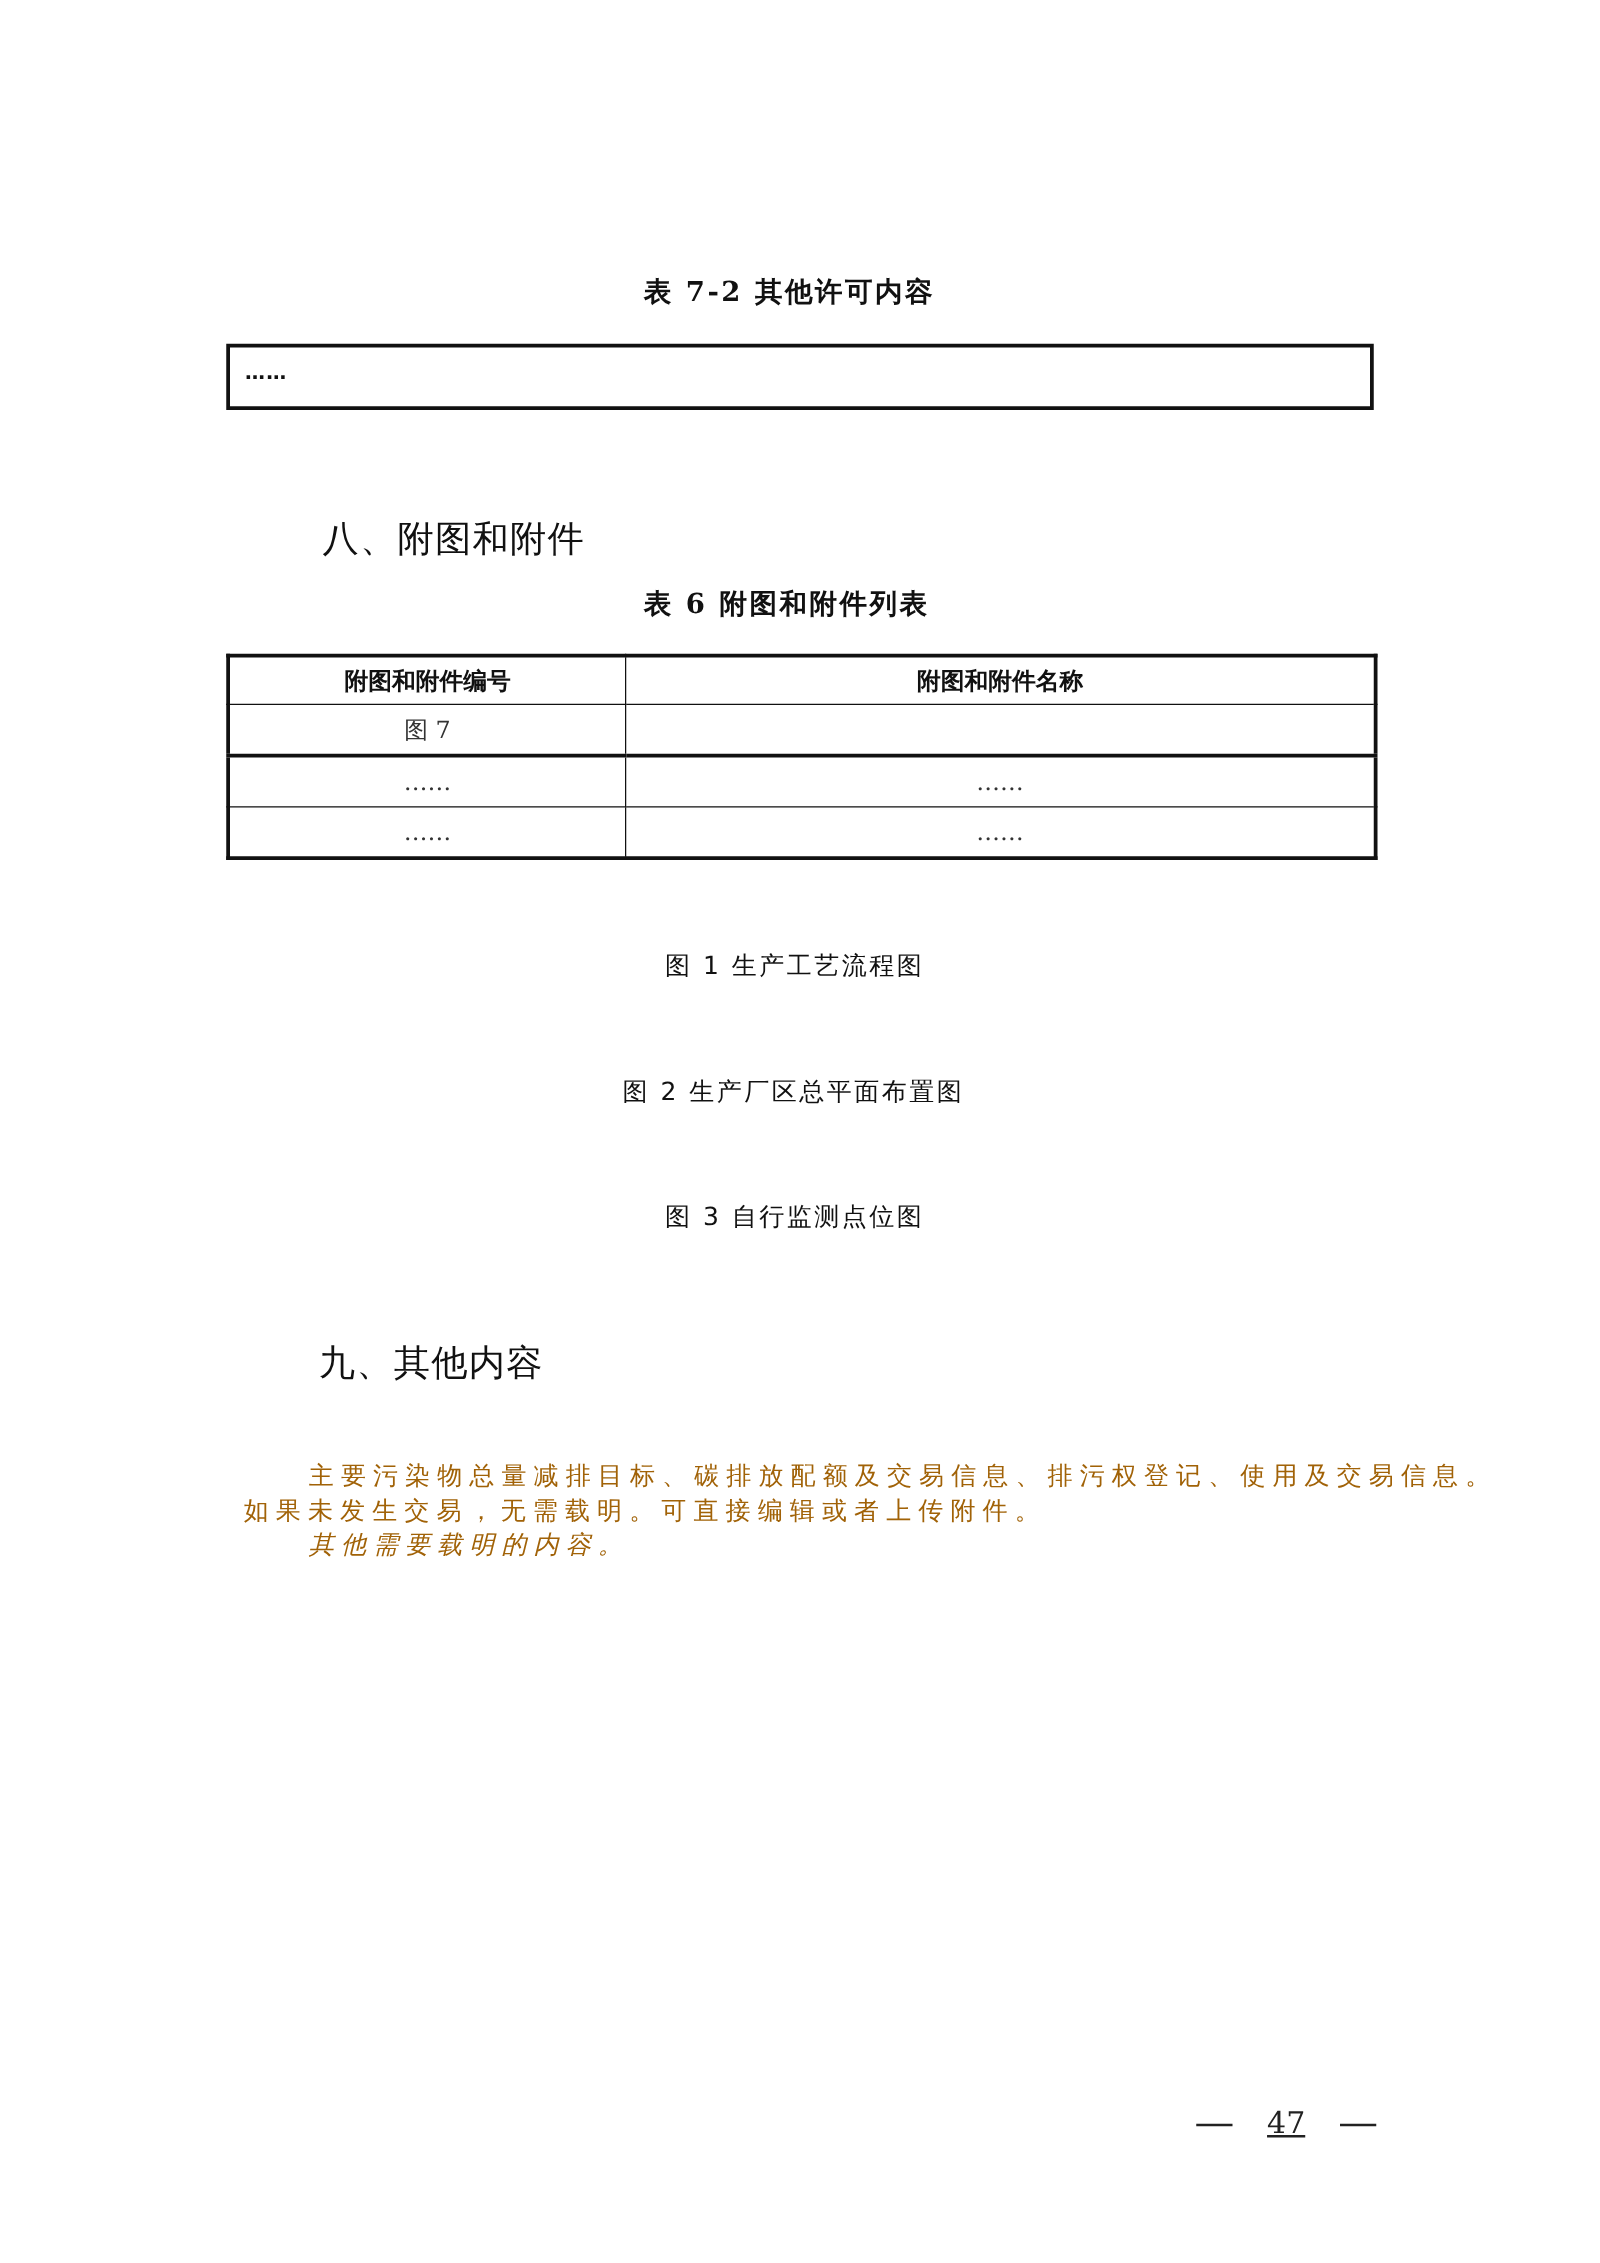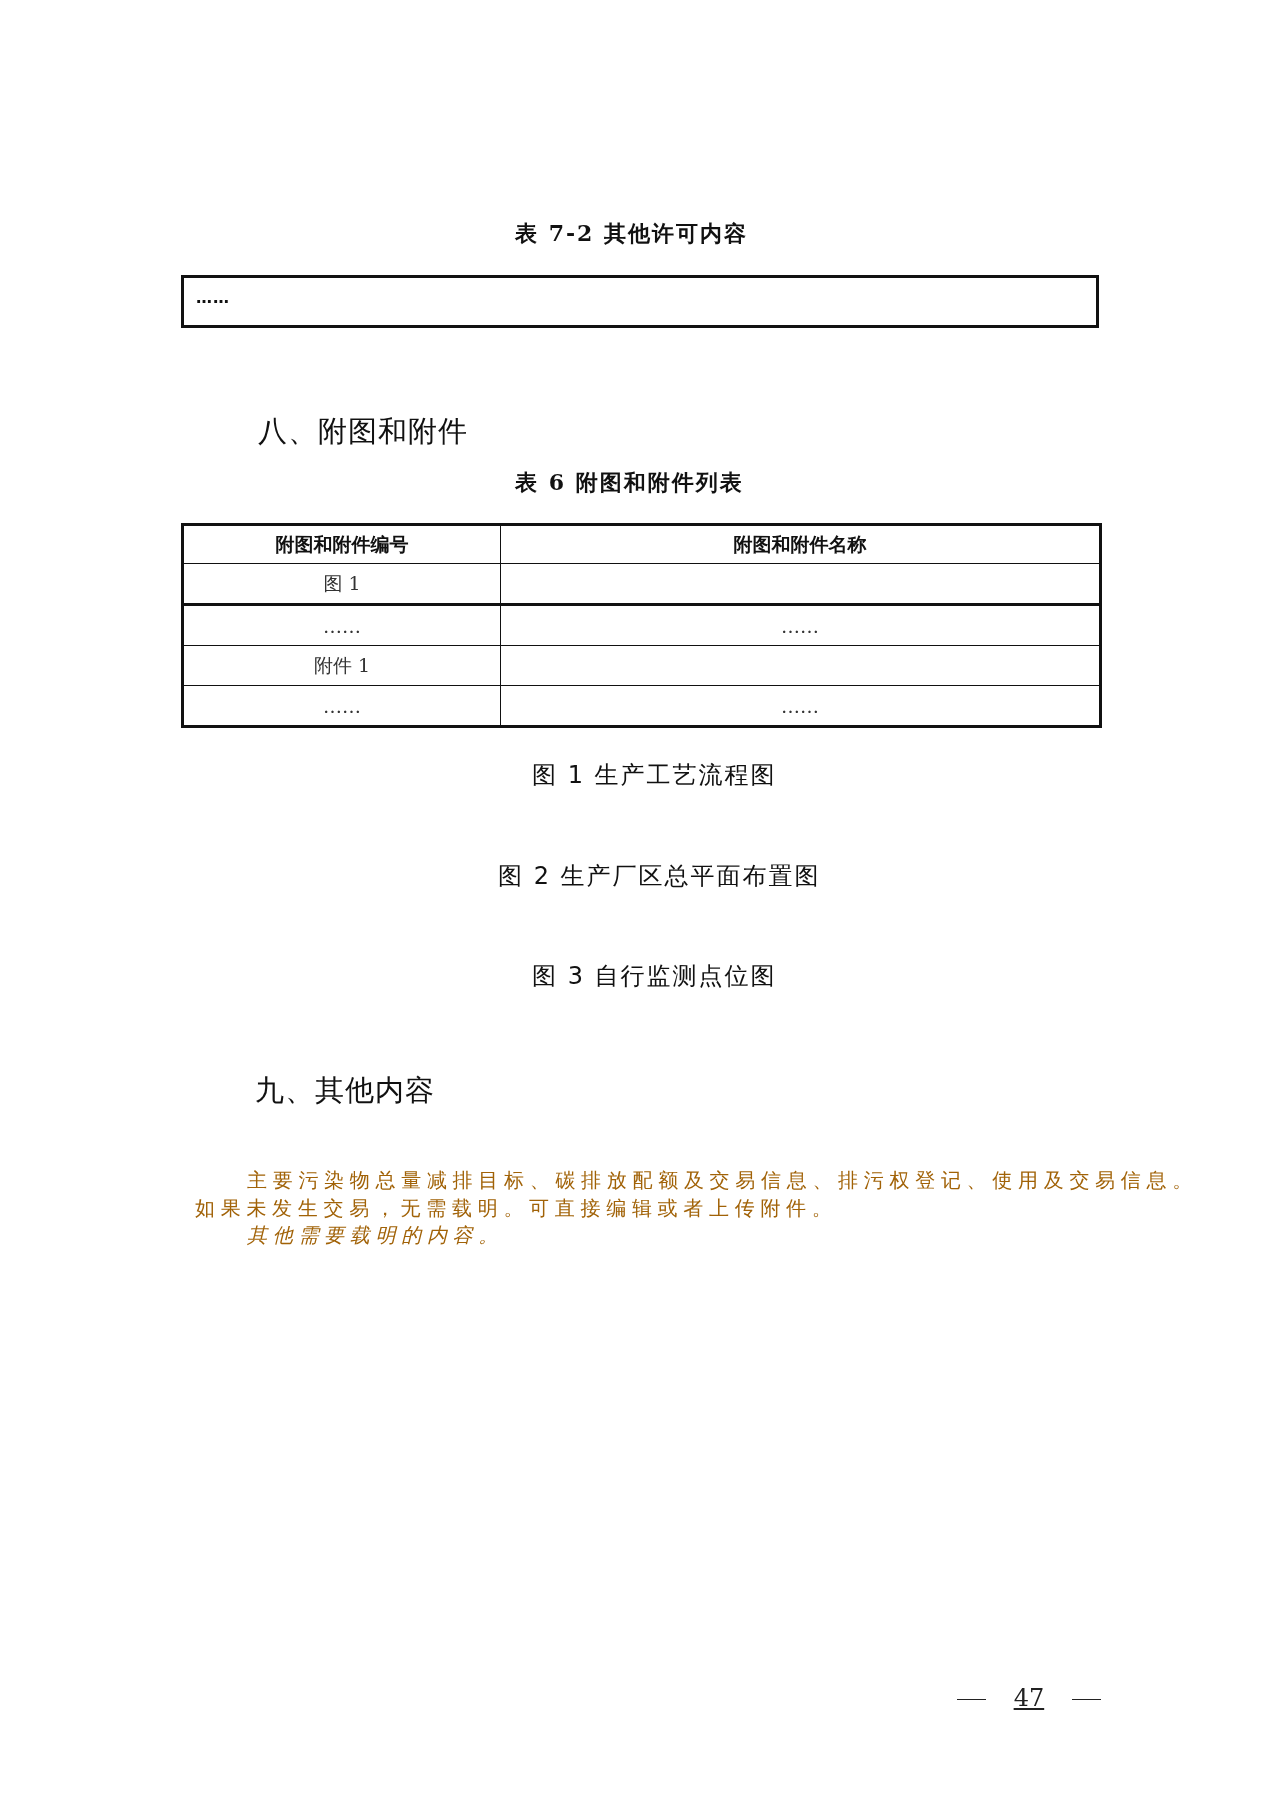--- a/index.html
+++ b/index.html
@@ -17,21 +17,21 @@
       position: absolute; left: 181px; top: 523px; width: 918px; border-collapse: collapse;
       border: 3px solid #111; table-layout: fixed;
     }
     table.t8 th, table.t8 td {
       border: 1.5px solid #111; text-align: center; padding: 4px; height: 31px;
       font-size: 19px; white-space: nowrap;
     }
     table.t8 th { font-weight: bold; font-size: 19px; font-family: "DejaVu Sans", sans-serif; height: 29px; }
     table.t8 td { font-family: "DejaVu Serif", serif; color: #333; }
     table.t8 tr.thick td { border-top: 3px solid #111; }
-    .fig { font-family: "DejaVu Sans", sans-serif; font-size: 24px; letter-spacing: 2px; white-space: nowrap; }
+    .fig { font-family: "DejaVu Sans", sans-serif; font-size: 20px; letter-spacing: 2px; white-space: nowrap; }
     .para { font-family: "DejaVu Serif", serif; font-size: 20px; letter-spacing: 5.7px; white-space: nowrap; color: #a16207; }
     .pagenum { font-family: "DejaVu Serif", serif; font-size: 24px; white-space: nowrap; color: #222; }
     .dash { display: inline-block; width: 29px; height: 1.5px; background: #222; vertical-align: middle; }
   </style>
 </head>
 <body>
 
 <div class="abs caption-bold" style="left:515px; top:219px;text-align:center;">表 7-2   其他许可内容</div>
 
 <div class="box">
@@ -48,30 +48,26 @@
     <col style="width:600px">
   </colgroup>
   <thead>
     <tr>
       <th>附图和附件编号</th>
       <th>附图和附件名称</th>
     </tr>
   </thead>
   <tbody>
     <tr>
-      <td>图 1</td>
+      <td>图 7</td>
       <td></td>
     </tr>
     <tr class="thick">
       <td>……</td>
       <td>……</td>
-    </tr>
-    <tr>
-      <td>附件 1</td>
-      <td></td>
     </tr>
     <tr>
       <td>……</td>
       <td>……</td>
     </tr>
   </tbody>
 </table>
 
 <div class="abs fig" style="left:532px; top:759px;">图 1   生产工艺流程图</div>
 <div class="abs fig" style="left:498px; top:860px;">图 2   生产厂区总平面布置图</div>

